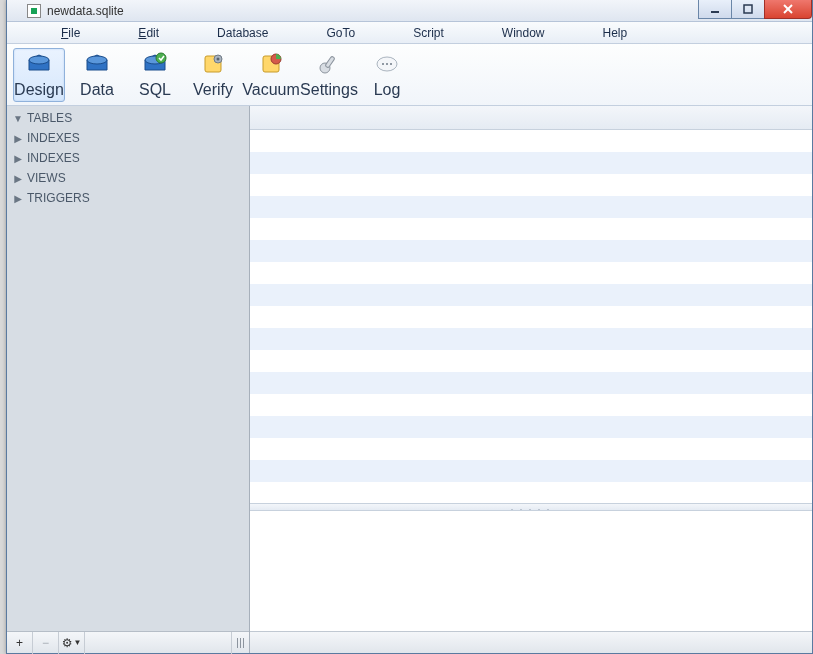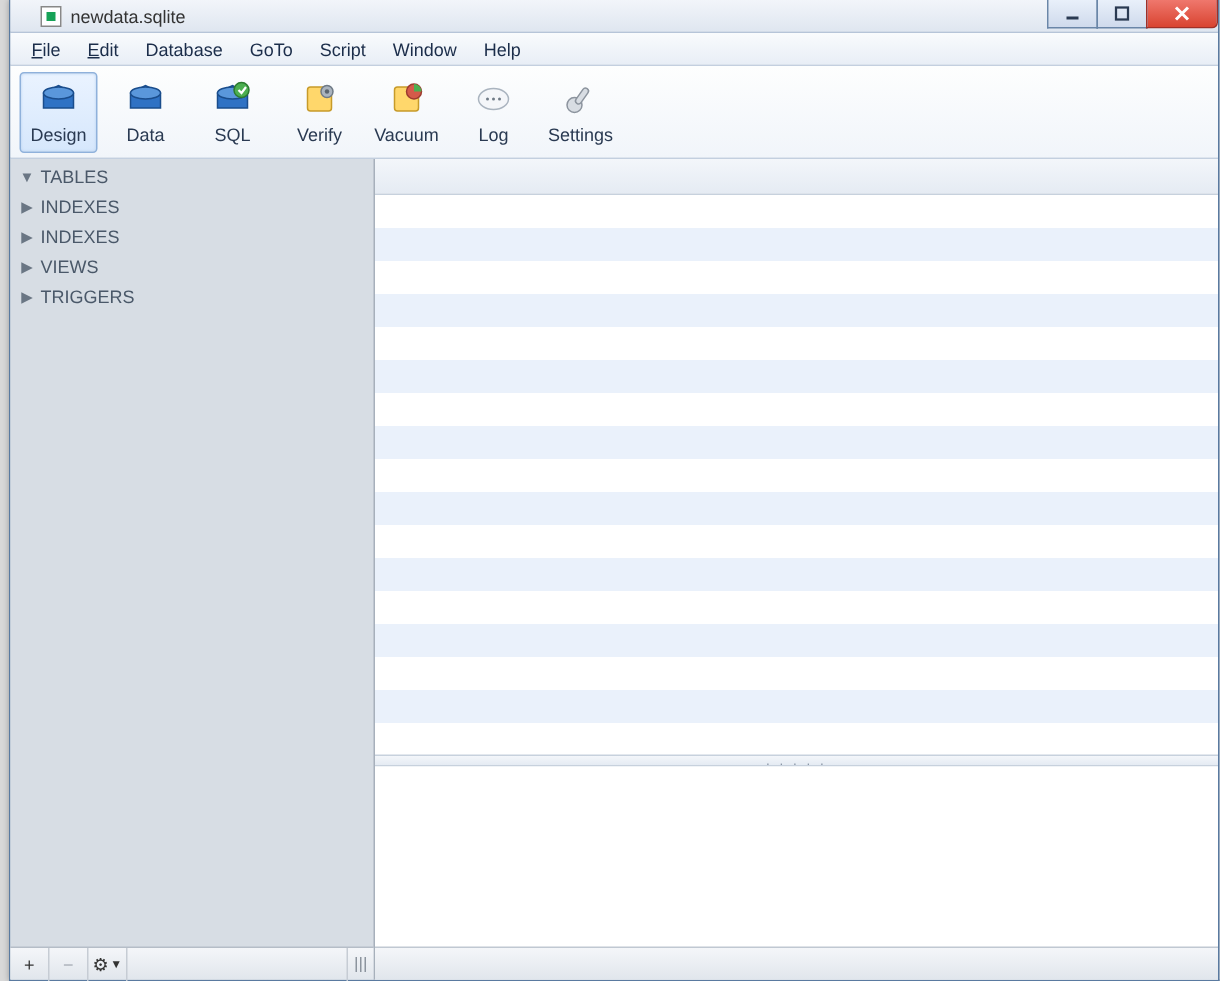--- a/index.html
+++ b/index.html
@@ -10,28 +10,28 @@
 .titlebar { height: 22px; background: linear-gradient(#f2f5fa,#dfe6f0); display: flex; align-items: center; padding: 0 20px; border-bottom: 1px solid #b6c4d8; position: relative; }
 .titlebar .app-icon { width: 14px; height: 14px; background: #fff; border: 1px solid #888; display: inline-flex; align-items: center; justify-content: center; margin-right: 6px; }
 .titlebar .app-icon::after { content:""; width:6px; height:6px; background:#17a257; }
 .titlebar .title { color:#333; }
 .win-controls { position:absolute; right:0; top:-1px; display:flex; }
 .win-btn { width:34px; height:20px; border:1px solid #6a86a8; border-top:none; display:flex; align-items:center; justify-content:center; background: linear-gradient(#eaf1fb,#cfdaec); margin-left:-1px; }
 .win-btn.close { width:48px; background: linear-gradient(#f07a70,#d94431); border-color:#a03028; border-bottom-right-radius:4px; }
 .win-btn svg { display:block; }
 
 .menubar { height: 22px; background: linear-gradient(#f9fbfd,#e8eef6); border-bottom: 1px solid #c3cfdf; display:flex; align-items:center; padding:0 6px; gap:2px; }
-.menu-item { padding: 2px 8px; color:#1b2d4a; cursor:default; }
+.menu-item { padding: 2px 8px; color:#1b2d4a; cursor:default;margin-left:40px; }
 .menu-item .ul { text-decoration: underline; }
 
 .toolbar { height: 62px; background: linear-gradient(#fdfefe,#f1f5fa); border-bottom: 1px solid #c3cfdf; display:flex; align-items:center; padding:4px 6px; gap:6px; }
 .tool-btn { width:52px; height:54px; display:flex; flex-direction:column; align-items:center; justify-content:center; gap:4px; border:1px solid transparent; border-radius:3px; cursor:default; }
 .tool-btn.active { background: linear-gradient(#eaf3ff,#d6e7fc); border-color:#8fb1db; box-shadow: inset 0 0 2px #b6d0ee; }
 .tool-btn .icon { width:28px; height:26px; display:flex; align-items:center; justify-content:center; }
-.tool-btn .label { color:#2a3a52; font-size:12px; }
+.tool-btn .label { color:#2a3a52; font-size:16px; }
 
 .body { position:absolute; top:106px; left:0; right:0; bottom:0; display:flex; }
 .sidebar { width:243px; background:#d7dde4; border-right:1px solid #a7b0bb; position:relative; display:flex; flex-direction:column; }
 .resize-handle { position:absolute; right:-3px; top:0; bottom:0; width:6px; cursor:col-resize; }
 .tree { flex:1; padding:2px 0; overflow:auto; }
 .tree-item { display:flex; align-items:center; height:20px; padding:0 6px; gap:4px; color:#4a5869; font-size:12px; cursor:default; }
 .tree-item .arrow { width:10px; text-align:center; color:#6a7684; font-size:10px; }
 .tree-item.expanded .arrow { color:#6a7684; }
 .sidebar-footer { height:22px; background: linear-gradient(#f4f6f9,#e1e6ec); border-top:1px solid #b5bdc7; display:flex; align-items:center; }
 .sf-btn { width:26px; height:22px; border-right:1px solid #c6ccd4; display:flex; align-items:center; justify-content:center; color:#333; cursor:default; }
@@ -133,36 +133,36 @@
             <rect x="6" y="4" width="16" height="16" rx="2" fill="#ffd76b" stroke="#c79b2a"></rect>
             <circle cx="19" cy="7" r="5" fill="#d45a4a" stroke="#9c3b2f"></circle>
             <path d="M19 7 L19 2 A5 5 0 0 1 24 7 Z" fill="#4caf50"></path>
           </svg>
       </span>
       <span class="label">Vacuum</span>
     </div>
     <div class="tool-btn">
       <span class="icon">
         <svg width="28" height="24">
+            <circle cx="10" cy="16" r="5" fill="#d8dde3" stroke="#8c949e"></circle>
+            <rect x="13" y="4" width="4" height="12" rx="2" transform="rotate(35 15 10)" fill="#d8dde3" stroke="#8c949e"></rect>
+          </svg>
+      </span>
+      <span class="label">Settings</span>
+    </div>
+    <div class="tool-btn">
+      <span class="icon">
+        <svg width="28" height="24">
             <ellipse cx="14" cy="12" rx="10" ry="7" fill="#f4f6f9" stroke="#aab4bf"></ellipse>
             <circle cx="10" cy="12" r="1" fill="#6f7a86"></circle>
             <circle cx="14" cy="12" r="1" fill="#6f7a86"></circle>
             <circle cx="18" cy="12" r="1" fill="#6f7a86"></circle>
           </svg>
       </span>
       <span class="label">Log</span>
-    </div>
-    <div class="tool-btn">
-      <span class="icon">
-        <svg width="28" height="24">
-            <circle cx="10" cy="16" r="5" fill="#d8dde3" stroke="#8c949e"></circle>
-            <rect x="13" y="4" width="4" height="12" rx="2" transform="rotate(35 15 10)" fill="#d8dde3" stroke="#8c949e"></rect>
-          </svg>
-      </span>
-      <span class="label">Settings</span>
     </div>
   </div>
 
   <div class="body">
     <div class="sidebar">
       <div class="tree">
         <div class="tree-item expanded">
             <span class="arrow">▼</span>
             <span>TABLES</span>
           </div>

